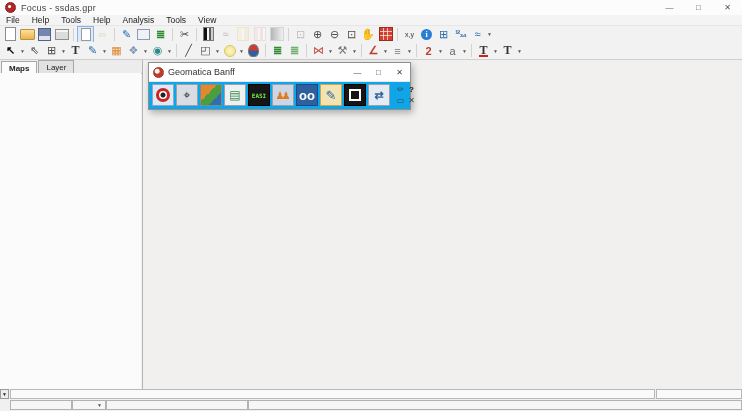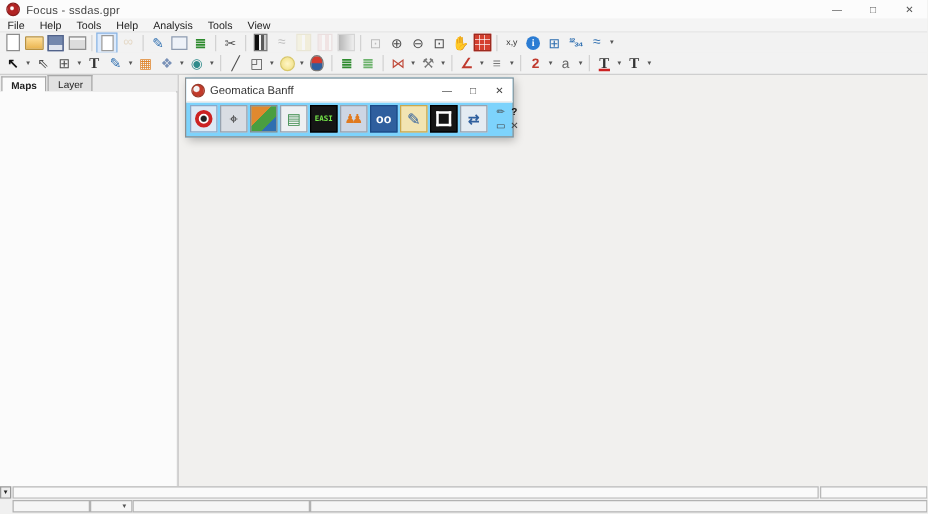--- a/index.html
+++ b/index.html
@@ -57,36 +57,36 @@
   .badge-pin{display:block;width:9px;height:11px;border-radius:50% 50% 40% 40%;background:linear-gradient(#d43a2f 45%,#2f5f9e 55%);border:1px solid #777;}
   
   #sidepanel{position:absolute;left:0;top:60px;width:143px;height:329px;background:#f0f0f0;border-right:1px solid #b5b5b5;box-sizing:border-box;}
   #tabstrip{height:13px;display:flex;align-items:center;background:#ececec;border-bottom:1px solid #b5b5b5;}
   .tab{font-size:8px;color:#222;padding:1px 7px 0 7px;height:11px;line-height:11px;border:1px solid #a8a8a8;border-bottom:none;margin-left:1px;background:#e2e2e2;}
   .tab.active{background:#fbfbfb;height:12px;position:relative;top:1px;font-weight:bold;}
   #panel-content{position:absolute;left:0;top:13px;right:1px;bottom:0;background:#fbfbfb;}
   
   #workspace{position:absolute;left:143px;top:60px;width:599px;height:329px;background:#f1f0ee;}
   
-  #banff{position:absolute;left:148px;top:62px;width:261px;height:46px;background:#7dd3fc;border:1px solid #8f8f8f;box-shadow:2px 3px 7px rgba(0,0,0,.28);}
+  #banff{position:absolute;left:148px;top:62px;width:261px;height:46px;background:#0ea5e9;border:1px solid #8f8f8f;box-shadow:2px 3px 7px rgba(0,0,0,.28);}
   #banff-titlebar{height:18px;background:#fff;display:flex;align-items:center;border-bottom:1px solid #e8e8e8;}
   .banff-ico{width:9px;height:9px;border-radius:50%;margin:0 4px;background:radial-gradient(circle at 35% 35%, #f4f4f4 0 2px, #c23a2a 3px 80%);border:1px solid #9a3a2a;}
   #banff-title{font-size:9px;color:#333;}
   #banff-controls{margin-left:auto;display:flex;}
   .bwc{width:21px;height:18px;display:flex;align-items:center;justify-content:center;font-size:8px;color:#444;}
   #banff-body{display:flex;align-items:center;padding:2px 3px;gap:2px;}
   .b-ic{width:22px;height:22px;box-sizing:border-box;display:flex;align-items:center;justify-content:center;flex:none;border:1px solid transparent;}
   .b-sel{border:1px solid #8aa8c8;background:#dde9f5;}
   .b-focus i{display:block;width:14px;height:14px;border-radius:50%;border:3px solid #c22;background:radial-gradient(#222 0 2px,#fff 3px);box-sizing:border-box;}
   .b-catalog{background:#d9dde3;border:1px solid #98a2ae;color:#333;font-size:12px;}
   .b-ortho{border:1px solid #888;background:linear-gradient(135deg,#e0892e 0 40%,#4a9e3f 40% 70%,#2e6fb0 70%);}
   .b-modeler{background:#eef0f2;border:1px solid #98a2ae;color:#3a8a4a;font-size:12px;}
   .b-easi{background:#151515;border:1px solid #000;color:#76e84a;font-family:"DejaVu Sans Mono",monospace;font-size:6px;font-weight:bold;letter-spacing:0;}
   .b-figures{background:#cdd6e4;border:1px solid #98a2ae;color:#e07a20;font-size:10px;letter-spacing:-3px;padding-right:3px;}
-  .b-fly{background:#2f5f9e;border:1px solid #1c4a86;color:#fff;font-weight:bold;font-size:10px;letter-spacing:0;}
+  .b-fly{background:#2f5f9e;border:1px solid #1c4a86;color:#fff;font-weight:bold;font-size:13px;letter-spacing:0;}
   .b-brush{background:#f2e4b2;border:1px solid #caa84e;color:#2f5f9e;font-size:13px;}
   .b-mosaic{background:#151515;border:1px solid #000;}
   .b-mosaic i{display:block;width:12px;height:12px;border:2px dashed #fff;box-sizing:border-box;}
   .b-transfer{background:#e4ebf2;border:1px solid #98a2ae;color:#2f5f9e;font-weight:bold;font-size:11px;}
   #banff-mini{display:grid;grid-template-columns:11px 11px;grid-auto-rows:11px;margin-left:3px;}
   .mini{display:flex;align-items:center;justify-content:center;font-size:8px;color:#444;}
   .mini.q{font-weight:bold;color:#111;}
   
   #hscroll-row{position:absolute;left:0;top:389px;width:742px;height:10px;background:#f0f0f0;}
   #panel-collapse{position:absolute;left:0;top:0;width:9px;height:10px;border:1px solid #9a9a9a;box-sizing:border-box;background:#ededed;display:flex;align-items:center;justify-content:center;font-size:5px;color:#222;}

